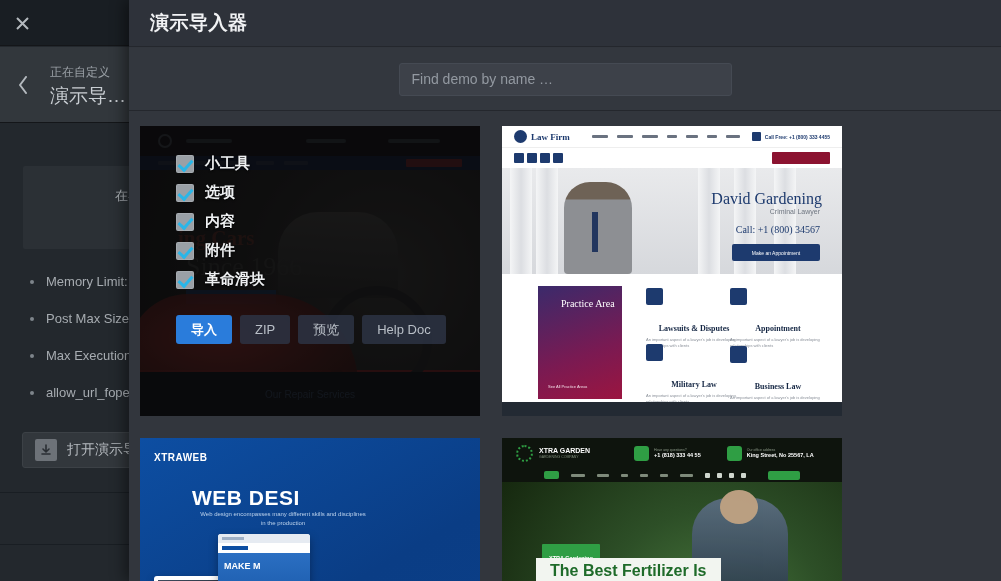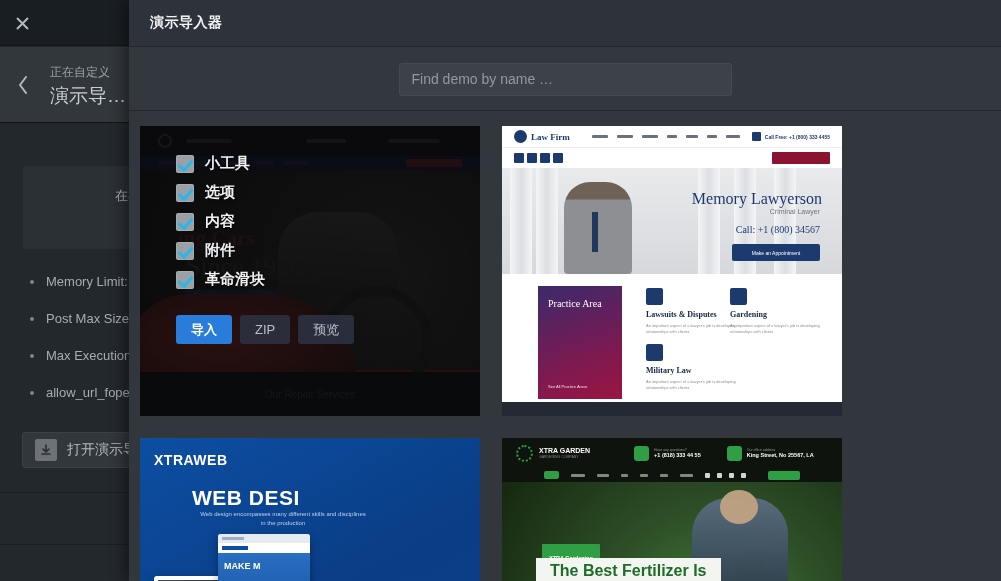--- a/index.html
+++ b/index.html
@@ -81,21 +81,21 @@
     background: #32363d;
     box-shadow: -4px 0 14px rgba(0,0,0,.45);
     overflow: hidden;
   }
   .modal-header {
     position: absolute; left: 0; top: 0; width: 872px; height: 47px;
     background: #2e323a;
     border-bottom: 1px solid #24272d;
     display: flex; align-items: center; padding-left: 21px;
   }
-  .modal-title { color: #f1f2f4; font-size: 14px; font-weight: bold; letter-spacing: .5px; }
+  .modal-title { color: #f1f2f4; font-size: 19px; font-weight: bold; letter-spacing: .5px; }
   .modal-searchbar {
     position: absolute; left: 0; top: 48px; width: 872px; height: 63px;
     background: #33373e;
     border-bottom: 1px solid #24272d;
     display: flex; align-items: center; justify-content: center;
   }
   .search-input {
     width: 333px; height: 33px;
     background: #3d4149; border: 1px solid #454a53; border-radius: 3px;
     color: #cfd3d8; font-size: 14px; padding: 0 12px;
@@ -225,32 +225,32 @@
   .lf-hname { position:absolute; right:20px; top:22px; color:#1d3a6e; font-family:"Liberation Serif",serif; font-size:16px;}
   .lf-hrole { position:absolute; right:22px; top:40px; color:#6f7681; font-size:7px;}
   .lf-hcall { position:absolute; right:22px; top:56px; color:#1d3a6e; font-family:"Liberation Serif",serif; font-size:10px;}
   .lf-hbtn { position:absolute; right:22px; top:76px; width:88px; height:17px; background:#1d3a6e; border-radius:2px; display:flex;align-items:center;justify-content:center;}
   .lf-hbtn span{ font-size:5px;color:#fff;}
   .lf-body { position:absolute; left:0; top:148px; width:100%; bottom:14px; background:#fff; padding:12px 0 0 36px;}
   .lf-practice {
     position:absolute; left:36px; top:12px; width:84px; height:113px;
     background: linear-gradient(160deg,#3b2a6b 0%, #7a1a52 60%, #9b1540 100%);
   }
-  .lf-practice .pt { position:absolute; left:10px; top:12px; color:#fff; font-family:"Liberation Serif",serif; font-size:10px; line-height:12px;}
+  .lf-practice .pt { position:absolute; left:23px; top:12px; color:#fff; font-family:"Liberation Serif",serif; font-size:10px; line-height:12px;}
   .lf-practice .pb { position:absolute; left:10px; bottom:10px; font-size:4px; color:#f0d9e4;}
   .lf-serv { position:absolute; left:0; top:0; width:100%; height:100%; }
   .lf-item { position:absolute; width:96px; }
   .lf-item .ic { width:17px;height:17px;background:#1d3a6e;border-radius:2px;}
-  .lf-item .tt { margin-top:5px; font-family:"Liberation Serif",serif; font-weight:bold; font-size:8px; color:#152744;}
+  .lf-item .tt { margin-top:19px; font-family:"Liberation Serif",serif; font-weight:bold; font-size:8px; color:#152744;text-align:center;}
   .lf-item .dd { margin-top:4px; font-size:4px; line-height:6px; color:#8a9099;}
   .lf-foot { position:absolute;left:0;bottom:0;width:100%;height:14px;background:#232a33;}
 
   
   .xw { position:absolute; inset:0; background: linear-gradient(150deg,#0d4ea2 0%, #0a3d85 55%, #0c3f88 100%); }
-  .xw-logo { position:absolute; left:14px; top:14px; color:#fff; font-size:14px; font-weight:bold; letter-spacing:.5px;}
+  .xw-logo { position:absolute; left:14px; top:14px; color:#fff; font-size:10px; font-weight:bold; letter-spacing:.5px;}
   .xw-h { position:absolute; left:52px; top:48px; color:#fff; font-size:21px; font-weight:bold; letter-spacing:.5px; white-space:nowrap;}
   .xw-p { position:absolute; left:58px; top:72px; width:170px; color:#bcd2ec; font-size:6px; line-height:9px; text-align:center;}
   .xw-tabA { position:absolute; left:14px; top:138px; width:76px; height:58px; background:#fff; border-radius:3px; overflow:hidden; box-shadow:0 3px 8px rgba(0,0,0,.3);}
   .xw-tabA .img{ position:absolute; inset:4px; background:linear-gradient(135deg,#3d4a5c,#222a36);}
   .xw-tabB { position:absolute; left:78px; top:96px; width:92px; height:100px; background:#fff; border-radius:3px; overflow:hidden; box-shadow:0 4px 10px rgba(0,0,0,.35);}
   .xw-tabB .bar{ height:9px;background:#e6ebf2; display:flex;align-items:center;padding-left:4px;}
   .xw-tabB .bar i{width:22px;height:3px;background:#9fb0c6;display:block;}
   .xw-tabB .bar2{ height:10px;background:#fff; display:flex;align-items:center;padding-left:4px;}
   .xw-tabB .bar2 i{width:26px;height:4px;background:#0d4ea2;display:block;}
   .xw-tabB .hero2{ height:46px; background:linear-gradient(180deg,#2b6fc2,#1b5bab); padding:8px 0 0 6px;}
@@ -407,20 +407,21 @@
           </div>
           <div class="chk-row">
             <span class="chk"></span>
             <span class="chk-label">革命滑块</span>
           </div>
 
           <div class="btn-row">
             <button class="btn btn-primary">导入</button>
             <button class="btn btn-ghost">ZIP</button>
             <button class="btn btn-ghost">预览</button>
+            <button class="btn btn-ghost">Help Doc</button>
           </div>
         </div>
       </div>
 
       <div class="card">
         <div class="lf">
           <div class="lf-top">
             <div class="lf-logo">
               <span class="lf-logomark"></span>
               <span class="lf-logotext">Law Firm</span>
@@ -446,46 +447,51 @@
               <i></i>
             <span class="consult"></span>
           </div>
           <div class="lf-hero">
             <div class="lf-col" style="left:8px"></div>
             <div class="lf-col" style="left:34px"></div>
             <div class="lf-col" style="left:196px"></div>
             <div class="lf-col" style="left:232px"></div>
             <div class="lf-col" style="left:272px"></div>
             <div class="lf-man"></div>
-            <div class="lf-hname">Memory Lawyerson</div>
+            <div class="lf-hname">David Gardening</div>
             <div class="lf-hrole">Criminal Lawyer</div>
             <div class="lf-hcall">Call: +1 (800) 34567</div>
             <div class="lf-hbtn">
               <span>Make an Appointment</span>
             </div>
           </div>
           <div class="lf-body">
             <div class="lf-practice">
               <div class="pt">Practice Area</div>
               <div class="pb">See All Practice Areas</div>
             </div>
             <div class="lf-serv">
               <div class="lf-item" style="left:144px; top:14px">
                 <div class="ic"></div>
                 <div class="tt">Lawsuits &amp; Disputes</div>
                 <div class="dd">An important aspect of a lawyer's job is developing relationships with clients</div>
               </div>
               <div class="lf-item" style="left:228px; top:14px">
                 <div class="ic"></div>
-                <div class="tt">Gardening</div>
+                <div class="tt">Appointment</div>
                 <div class="dd">An important aspect of a lawyer's job is developing relationships with clients</div>
               </div>
               <div class="lf-item" style="left:144px; top:70px">
                 <div class="ic"></div>
                 <div class="tt">Military Law</div>
+                <div class="dd">An important aspect of a lawyer's job is developing relationships with clients</div>
+              </div>
+              <div class="lf-item" style="left:228px; top:72px">
+                <div class="ic"></div>
+                <div class="tt">Business Law</div>
                 <div class="dd">An important aspect of a lawyer's job is developing relationships with clients</div>
               </div>
             </div>
           </div>
           <div class="lf-foot"></div>
         </div>
       </div>
 
       <div class="card">
         <div class="xw">

